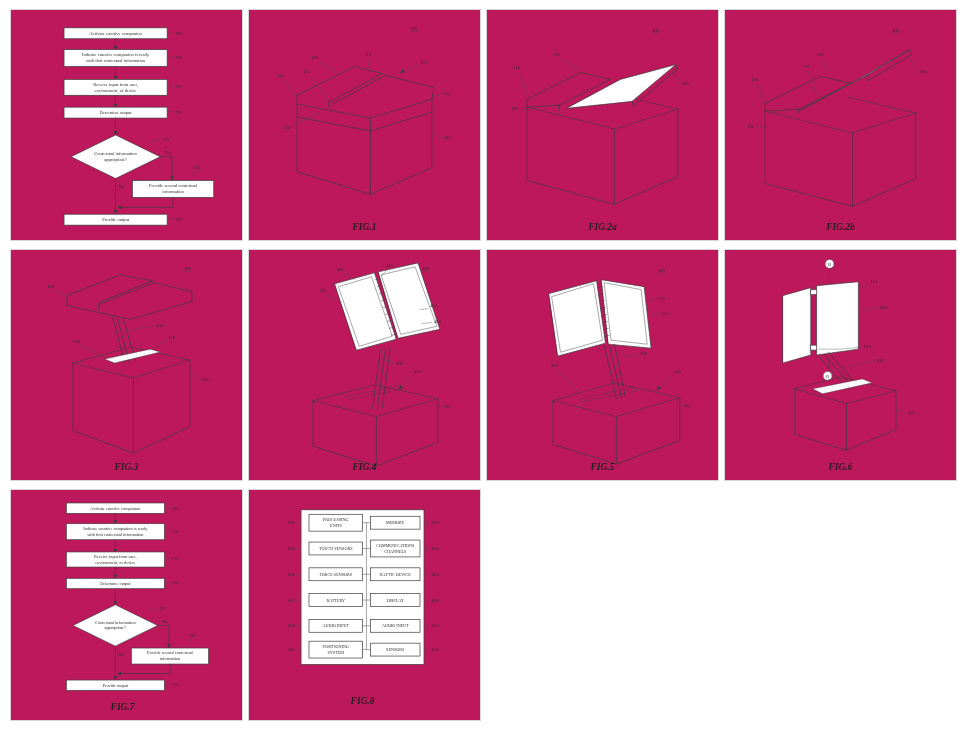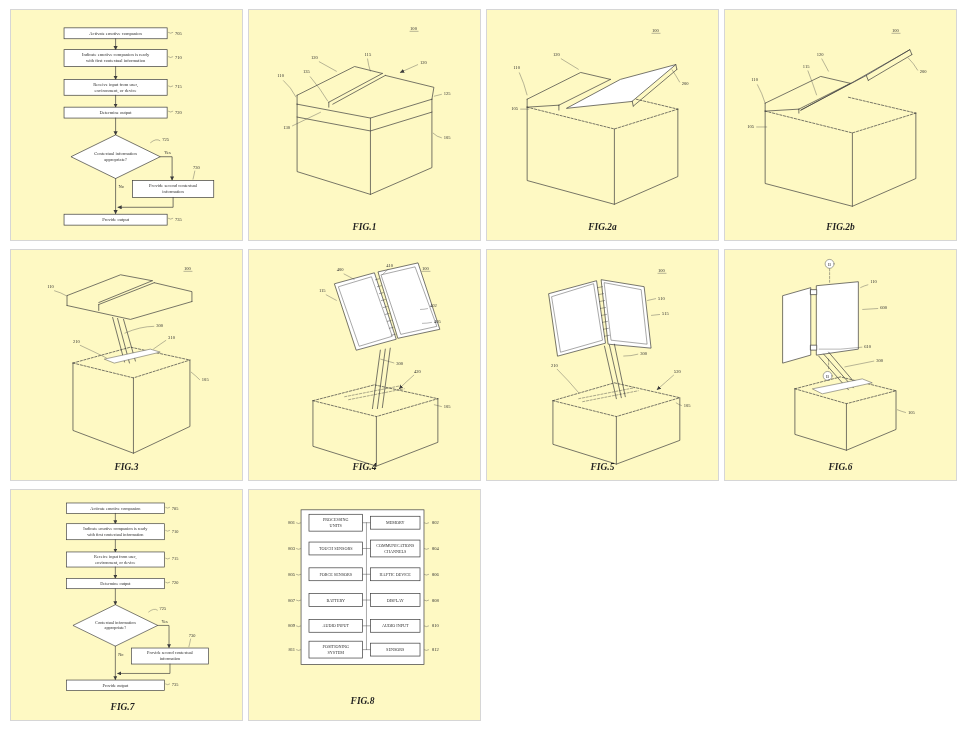--- a/index.html
+++ b/index.html
@@ -1,18 +1,18 @@
 <!DOCTYPE html>
 <html><head>
 <meta charset="utf-8">
 <style>
   html,body{margin:0;padding:0;background:#ffffff;}
   .grid{box-sizing:border-box;width:972px;height:732px;padding:9px 10px;display:grid;
         grid-template-columns:repeat(4,233px);grid-auto-rows:232px;gap:8px 5px;background:#fff;}
-  .panel{border:1px solid #d6d6d6;background:#fef9c3;box-sizing:border-box;}
+  .panel{border:1px solid #d6d6d6;background:#be185d;box-sizing:border-box;}
   .panel svg{display:block;width:100%;height:100%;}
   .ln{fill:none;stroke:#3c3c3c;stroke-width:0.7;stroke-linejoin:round;stroke-linecap:round;}
   .thin{stroke-width:0.45;}
   .dsh{stroke-dasharray:2.2 1.6;}
   .ld{fill:none;stroke:#4a4a4a;stroke-width:0.4;}
   .bx{fill:#ffffff;stroke:#3c3c3c;stroke-width:0.7;}
   .txt{font:4.6px "Liberation Serif",serif;fill:#2f2f2f;}
   .blk{font:4.2px "Liberation Serif",serif;fill:#2f2f2f;}
   .cap{font:italic 700 9.5px "Liberation Serif",serif;fill:#1f1f1f;}
   .mid{text-anchor:middle;}

